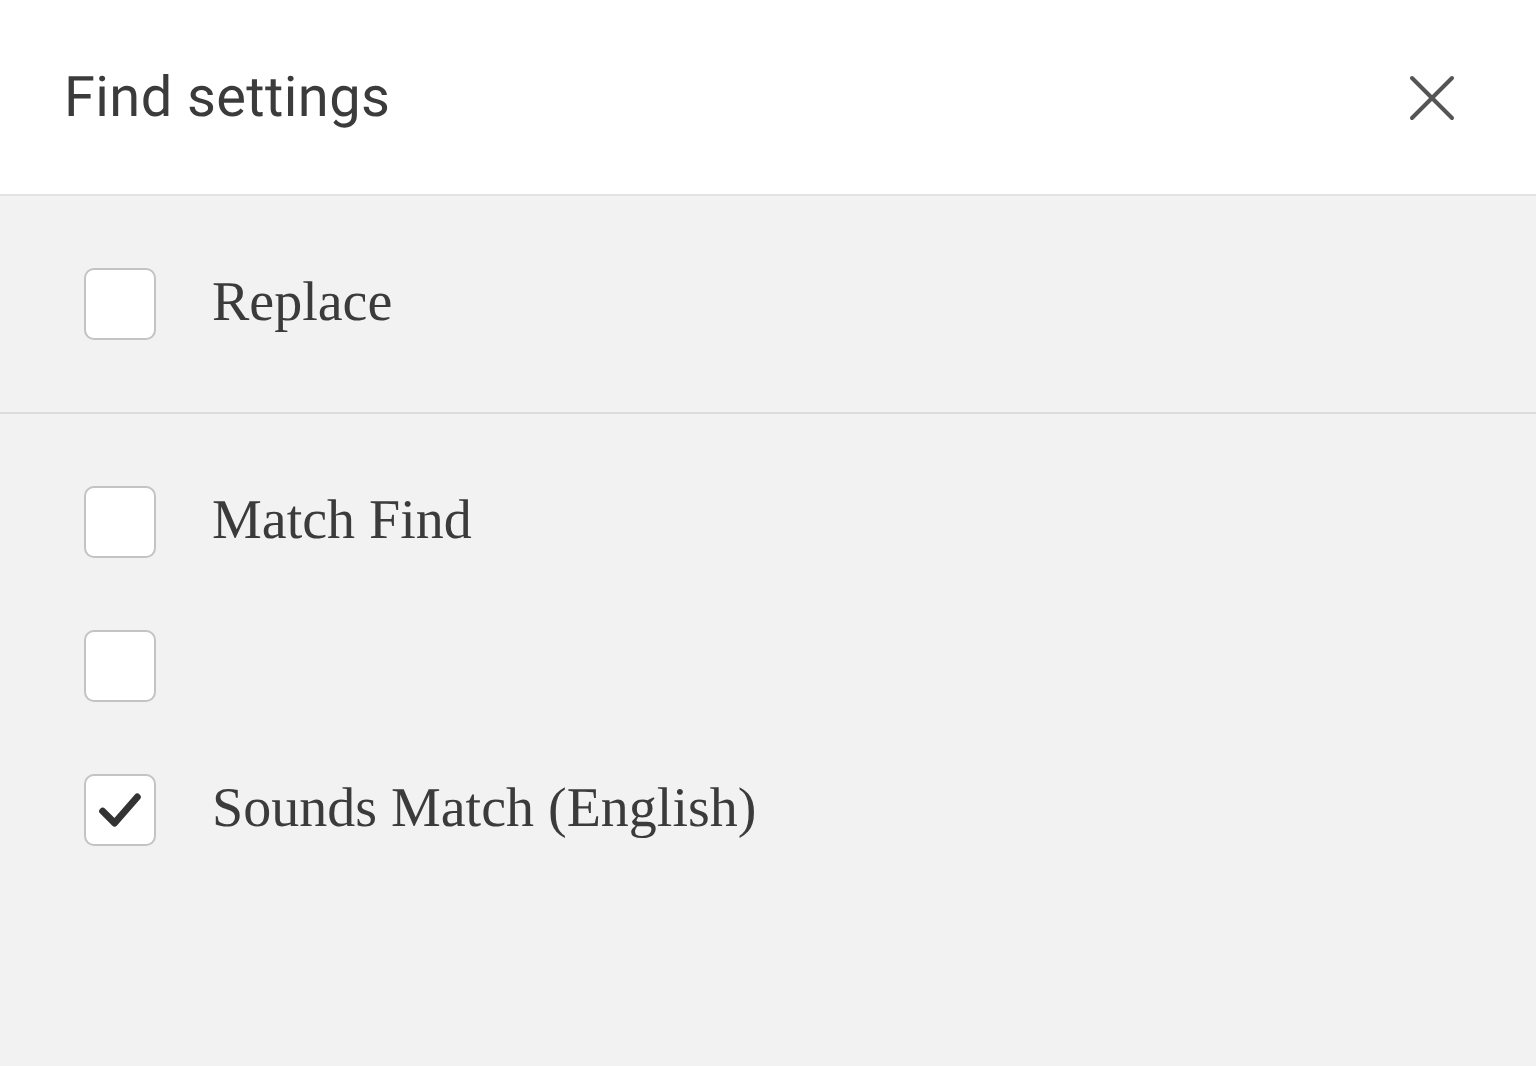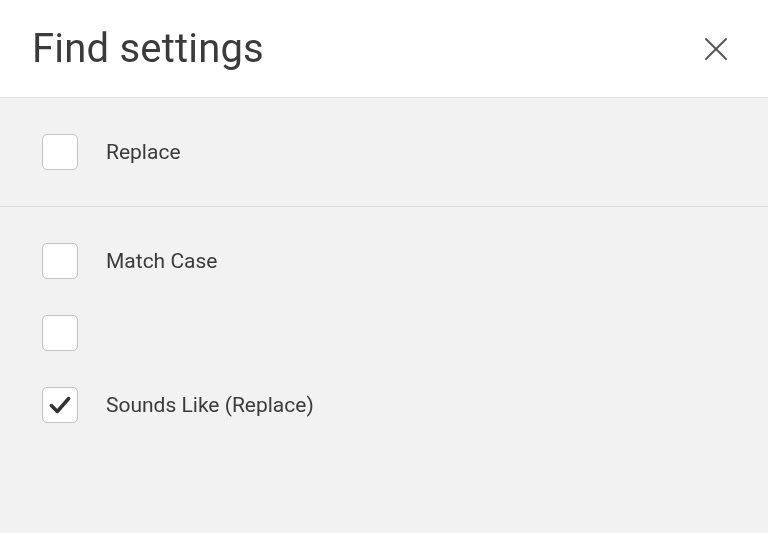--- a/index.html
+++ b/index.html
@@ -18,21 +18,21 @@
   .header {
     background: #ffffff;
     height: 98px;
     display: flex;
     align-items: center;
     justify-content: space-between;
     padding: 0 32px 0 32px;
     border-bottom: 1px solid #e3e3e3;
   }
   .header-title {
-    font-size: 40px;
+    font-size: 28px;
     font-weight: 400;
     color: #3b3b3b;
     letter-spacing: 0.2px;
   }
   .close-btn {
     width: 40px;
     height: 40px;
     display: flex;
     align-items: center;
     justify-content: center;
@@ -64,23 +64,24 @@
     justify-content: center;
     flex-shrink: 0;
   }
   .checkbox svg {
     width: 26px;
     height: 26px;
     display: none;
   }
   .checkbox.checked svg { display: block; }
   .row-label {
-    font-size: 21px;
+    font-size: 28px;
     color: #3b3b3b;
     font-weight: 400;
+    font-family: Liberation Serif, serif;
   }
 </style>
 </head>
 <body>
 
 <div class="panel">
 
   <div class="header">
     <div class="header-title">Find settings</div>
     <div class="close-btn">
@@ -98,32 +99,32 @@
       </div>
       <div class="row-label">Replace</div>
     </div>
   </div>
 
   <div class="group">
     <div class="row">
       <div class="checkbox">
         
       </div>
-      <div class="row-label">Match Case</div>
+      <div class="row-label">Match Find</div>
     </div>
 
     <div class="row">
       <div class="checkbox">
         
       </div>
     </div>
 
     <div class="row">
       <div class="checkbox checked">
         <svg viewBox="0 0 24 24" fill="none" stroke="#333" stroke-width="3.2" stroke-linecap="round" stroke-linejoin="round">
           <polyline points="4 12.5 9.5 18 20 6"></polyline>
         </svg>
       </div>
-      <div class="row-label">Sounds Like (Replace)</div>
+      <div class="row-label">Sounds Match (English)</div>
     </div>
   </div>
 
 </div>
 
 </body></html>

